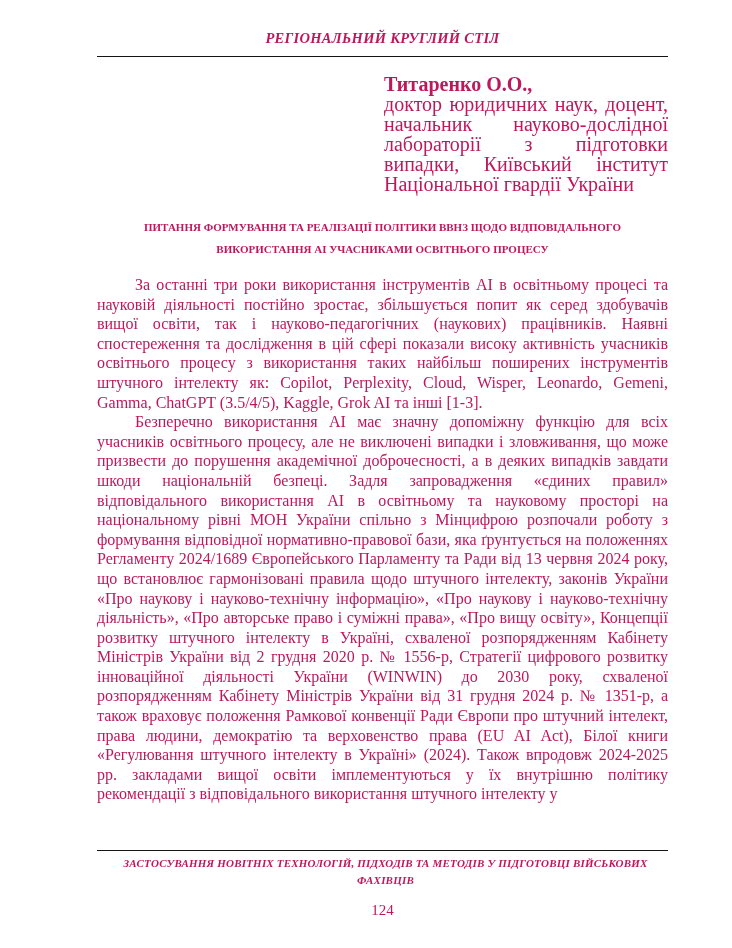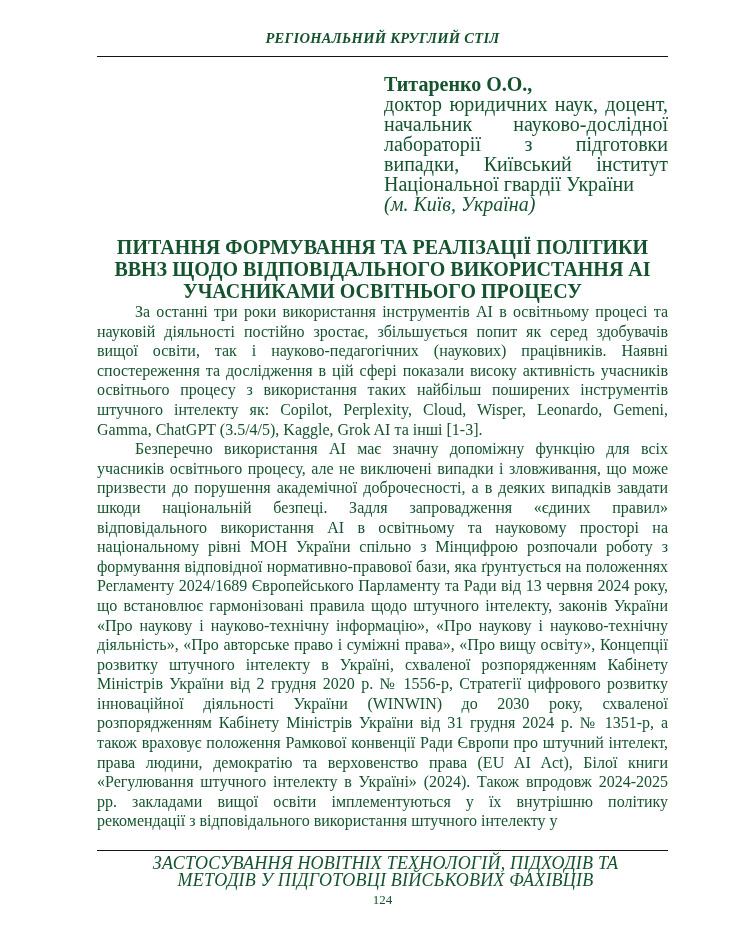--- a/index.html
+++ b/index.html
@@ -1,21 +1,21 @@
 <!DOCTYPE html>
 <html lang="uk"><head>
 <meta charset="utf-8">
 <style>
   html, body { margin: 0; padding: 0; background: #ffffff; }
   .page {
     position: relative;
     width: 732px;
     height: 948px;
     background: #ffffff;
-    color: #14532d;
+    color: #be185d;
     font-family: "Liberation Serif", "DejaVu Serif", serif;
     overflow: hidden;
     box-sizing: border-box;
   }
   .content {
     position: absolute;
     left: 97px;
     top: 0;
     width: 571px;
   }
@@ -36,66 +36,66 @@
     font-size: 20px;
     line-height: 20px;
   }
   .author-block p { margin: 0; }
   .author-name { font-weight: bold; }
   .author-affiliation { text-align: justify; }
   .author-location { font-style: italic; }
   .article-title {
     margin: 22px 6px 0 6px;
     text-align: center;
-    font-size: 20px;
+    font-size: 11px;
     font-weight: bold;
     line-height: 22px;
   }
   .body-text {
+    margin-top: 15px;
     font-size: 16px;
     line-height: 19.6px;
   }
   .body-text p {
     margin: 0;
     text-align: justify;
     text-indent: 38px;
   }
   .page-footer {
     position: absolute;
     left: 97px;
     top: 850px;
     width: 571px;
     border-top: 1.6px solid #141414;
     text-align: center;
   }
   .footer-title {
     margin: 4px 10px 0 16px;
-    font-size: 18px;
-    font-weight: normal;
+    font-size: 11px;
+    font-weight: bold;
     font-style: italic;
     line-height: 17px;
     letter-spacing: 0.2px;
   }
   .page-number {
-    margin-top: 3px;
-    font-size: 13px;
+    margin-top: 13px;
+    font-size: 15px;
   }
 </style>
 </head>
 <body>
 
 <div class="page">
   <div class="content">
 
     <div class="running-head">РЕГІОНАЛЬНИЙ КРУГЛИЙ СТІЛ</div>
 
     <div class="author-block">
       <p class="author-name">Титаренко О.О.,</p>
       <p class="author-affiliation">доктор юридичних наук, доцент, начальник науково-дослідної лабораторії з підготовки випадки, Київський інститут Національної гвардії України</p>
-      <p class="author-location">(м. Київ, Україна)</p>
     </div>
 
     <h1 class="article-title">ПИТАННЯ ФОРМУВАННЯ ТА РЕАЛІЗАЦІЇ ПОЛІТИКИ ВВНЗ ЩОДО ВІДПОВІДАЛЬНОГО ВИКОРИСТАННЯ АІ УЧАСНИКАМИ ОСВІТНЬОГО ПРОЦЕСУ</h1>
 
     <div class="body-text">
       <p>За останні три роки використання інструментів АІ в освітньому процесі та науковій діяльності постійно зростає, збільшується попит як серед здобувачів вищої освіти, так і науково-педагогічних (наукових) працівників. Наявні спостереження та дослідження в цій сфері показали високу активність учасників освітнього процесу з використання таких найбільш поширених інструментів штучного інтелекту як: Copilot, Perplexity, Cloud, Wisper, Leonardo, Gemeni, Gamma, ChatGPT (3.5/4/5), Kaggle, Grok AI та інші [1-3].</p>
       <p>Безперечно використання АІ має значну допоміжну функцію для всіх учасників освітнього процесу, але не виключені випадки і зловживання, що може призвести до порушення академічної доброчесності, а в деяких випадків завдати шкоди національній безпеці. Задля запровадження «єдиних правил» відповідального використання АІ в освітньому та науковому просторі на національному рівні МОН України спільно з Мінцифрою розпочали роботу з формування відповідної нормативно-правової бази, яка ґрунтується на положеннях Регламенту 2024/1689 Європейського Парламенту та Ради від 13 червня 2024 року, що встановлює гармонізовані правила щодо штучного інтелекту, законів України «Про наукову і науково-технічну інформацію», «Про наукову і науково-технічну діяльність», «Про авторське право і суміжні права», «Про вищу освіту», Концепції розвитку штучного інтелекту в Україні, схваленої розпорядженням Кабінету Міністрів України від 2 грудня 2020 р. № 1556-р, Стратегії цифрового розвитку інноваційної діяльності України (WINWIN) до 2030 року, схваленої розпорядженням Кабінету Міністрів України від 31 грудня 2024 р. № 1351-р, а також враховує положення Рамкової конвенції Ради Європи про штучний інтелект, права людини, демократію та верховенство права (EU AI Act), Білої книги «Регулювання штучного інтелекту в Україні» (2024). Також впродовж 2024-2025 рр. закладами вищої освіти імплементуються у їх внутрішню політику рекомендації з відповідального використання штучного інтелекту у</p>
     </div>
 
   </div>

